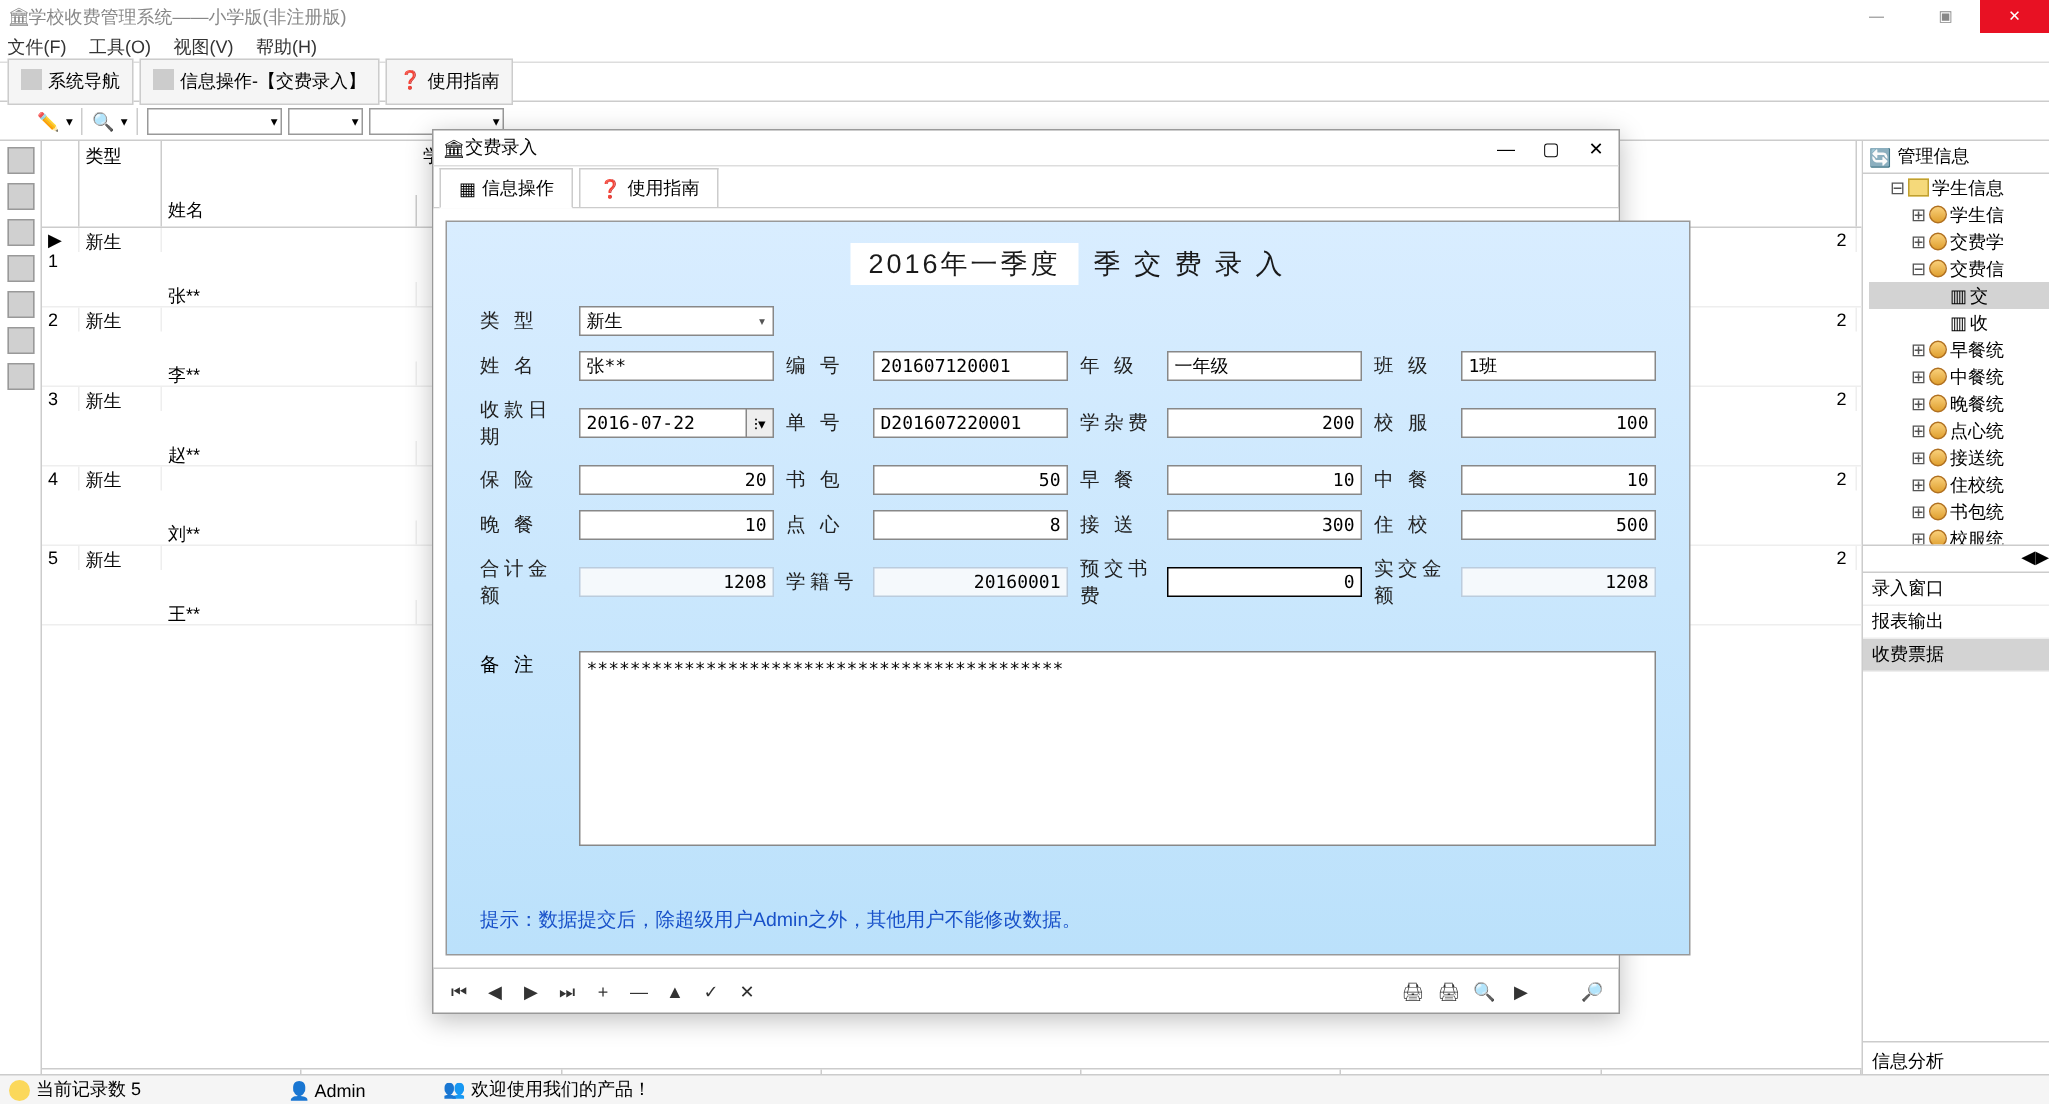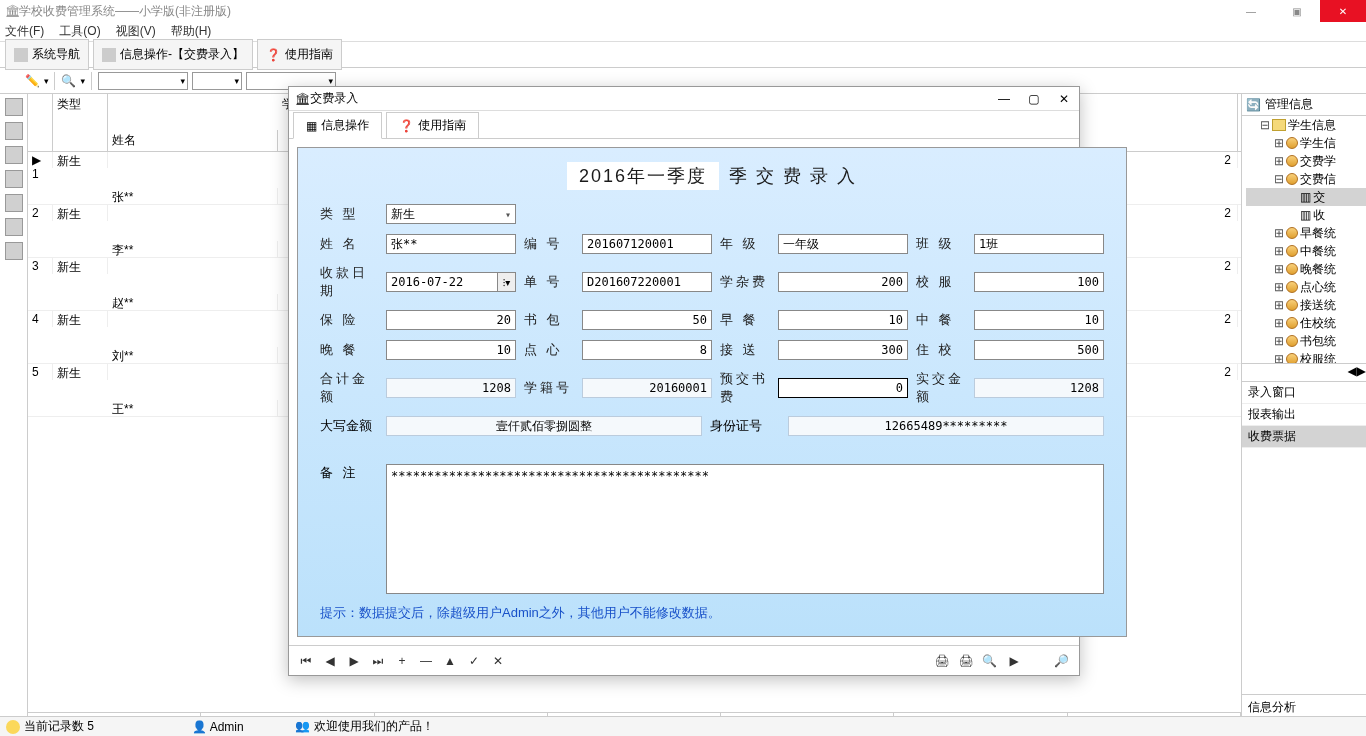--- a/index.html
+++ b/index.html
@@ -7,21 +7,21 @@
 
 .titlebar { height: 22px; display: flex; align-items: center; padding-left: 5px; background: #fff; color: #888; }
 .titlebar .spacer { flex: 1; }
 .titlebar .wbtn { width: 46px; height: 22px; display: flex; align-items: center; justify-content: center; font-size: 10px; }
 .titlebar .wbtn.close { background: #e81123; color: #fff; }
 
 .menubar { height: 20px; display: flex; align-items: center; padding-left: 5px; gap: 15px; border-bottom: 1px solid #ddd; }
 .menubar span { color: #333; }
 
 .toolbar-top { height: 26px; display: flex; align-items: center; padding-left: 5px; gap: 4px; border-bottom: 1px solid #ccc; }
-.ttab { display: flex; align-items: center; gap: 4px; padding: 6px 8px; border: 1px solid #ccc; background: #f5f5f5; }
+.ttab { display: flex; gap: 4px; padding: 6px 8px; border: 1px solid #ccc; background: #f5f5f5; }
 .ttab .ic { width: 14px; height: 14px; background: #ccc; }
 
 .toolsrow { height: 26px; display: flex; align-items: center; padding-left: 25px; gap: 4px; border-bottom: 1px solid #ccc; }
 .toolsrow .sep { width: 1px; height: 18px; background: #ccc; margin: 0 2px; }
 .toolsrow .dd { width: 50px; height: 18px; border: 1px solid #999; background: #fff; display: flex; align-items: center; justify-content: flex-end; padding-right: 2px; }
 .toolsrow .dd2 { width: 90px; }
 
 .main-area { display: flex; height: 626px; }
 .left-icons { width: 28px; background: #fff; border-right: 1px solid #ccc; display: flex; flex-direction: column; gap: 6px; padding-top: 4px; align-items: center; }
 .left-icons .li { width: 18px; height: 18px; background: #d0d0d0; border: 1px solid #999; }
@@ -383,26 +383,20 @@
         <label>合计金额</label>
         <div class="fi ro num">1208</div>
         <label>学籍号</label>
         <div class="fi num ro">20160001</div>
         <label>预交书费</label>
         <div class="fi num" style="border-color:#000">0</div>
         <label>实交金额</label>
         <div class="fi ro num">1208</div>
       </div>
 
-      <div class="wide-row">
-        <label>大写金额</label>
-        <div class="fi ro" style="justify-content:center">壹仟贰佰零捌圆整</div>
-        <label>身份证号</label>
-        <div class="fi ro" style="justify-content:center">12665489*********</div>
-      </div>
 
       <div class="remark-row">
         <label>备 注</label>
         <textarea id="remark-ta" style="">********************************************</textarea>
       </div>
 
       <div class="hint">提示：数据提交后，除超级用户Admin之外，其他用户不能修改数据。</div>
     </div>
   </div>
   <div class="dlg-nav" id="dlg-nav">

